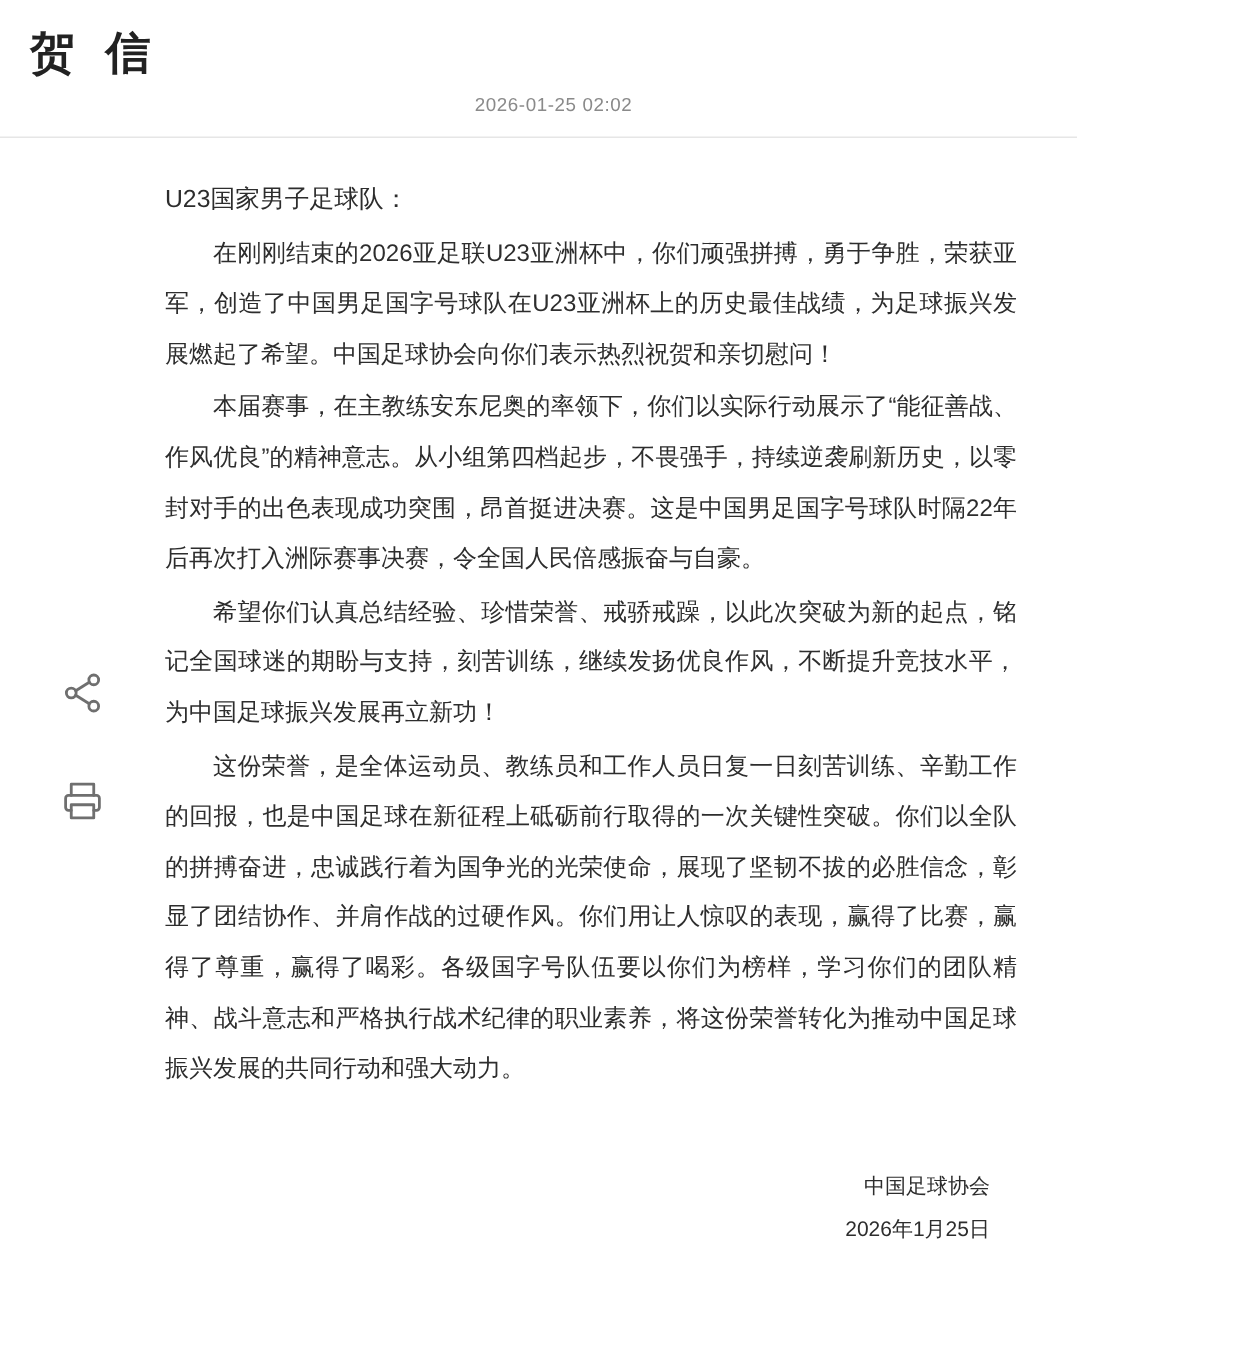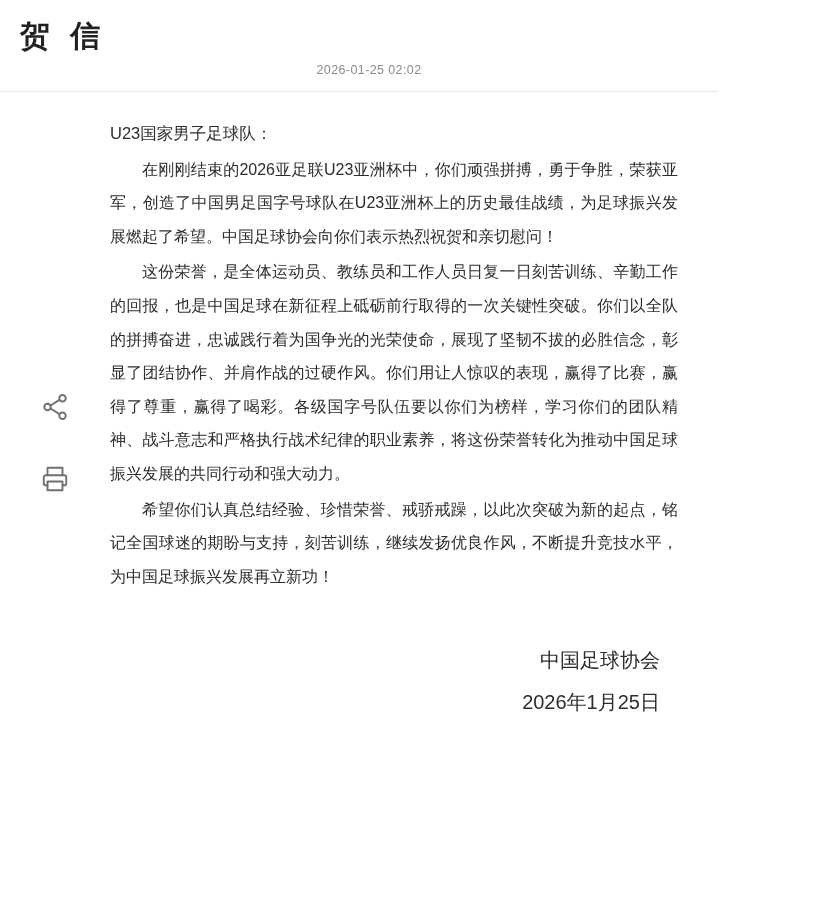--- a/index.html
+++ b/index.html
@@ -88,21 +88,21 @@
     text-indent: 2em;
     margin: 0 0 2px 0;
     text-align: justify;
   }
   .signature {
     margin-top: 46px;
     text-align: right;
     padding-right: 18px;
   }
   .sig-line {
-    font-size: 20px;
+    font-size: 14px;
     line-height: 2.1;
     color: #2d2d2d;
   }
 </style>
 </head>
 <body>
 
 <div class="page">
 
   <div class="header">
@@ -128,22 +128,23 @@
           <polyline points="6 9 6 3 18 3 18 9"></polyline>
           <path d="M6 17H4.5A1.5 1.5 0 0 1 3 15.5v-5A1.5 1.5 0 0 1 4.5 9h15A1.5 1.5 0 0 1 21 10.5v5a1.5 1.5 0 0 1-1.5 1.5H18"></path>
           <rect x="6" y="14" width="12" height="7"></rect>
         </svg>
       </div>
     </div>
 
     <div class="content">
       <p class="salutation">U23国家男子足球队：</p>
       <p class="para">在刚刚结束的2026亚足联U23亚洲杯中，你们顽强拼搏，勇于争胜，荣获亚军，创造了中国男足国字号球队在U23亚洲杯上的历史最佳战绩，为足球振兴发展燃起了希望。中国足球协会向你们表示热烈祝贺和亲切慰问！</p>
+      <p class="para">本届赛事，在主教练安东尼奥的率领下，你们以实际行动展示了“能征善战、作风优良”的精神意志。从小组第四档起步，不畏强手，持续逆袭刷新历史，以零封对手的出色表现成功突围，昂首挺进决赛。这是中国男足国字号球队时隔22年后再次打入洲际赛事决赛，令全国人民倍感振奋与自豪。</p>
+      <p class="para">希望你们认真总结经验、珍惜荣誉、戒骄戒躁，以此次突破为新的起点，铭记全国球迷的期盼与支持，刻苦训练，继续发扬优良作风，不断提升竞技水平，为中国足球振兴发展再立新功！</p>
       <p class="para">这份荣誉，是全体运动员、教练员和工作人员日复一日刻苦训练、辛勤工作的回报，也是中国足球在新征程上砥砺前行取得的一次关键性突破。你们以全队的拼搏奋进，忠诚践行着为国争光的光荣使命，展现了坚韧不拔的必胜信念，彰显了团结协作、并肩作战的过硬作风。你们用让人惊叹的表现，赢得了比赛，赢得了尊重，赢得了喝彩。各级国字号队伍要以你们为榜样，学习你们的团队精神、战斗意志和严格执行战术纪律的职业素养，将这份荣誉转化为推动中国足球振兴发展的共同行动和强大动力。</p>
-      <p class="para">希望你们认真总结经验、珍惜荣誉、戒骄戒躁，以此次突破为新的起点，铭记全国球迷的期盼与支持，刻苦训练，继续发扬优良作风，不断提升竞技水平，为中国足球振兴发展再立新功！</p>
 
       <div class="signature">
         <div class="sig-line">中国足球协会</div>
         <div class="sig-line">2026年1月25日</div>
       </div>
     </div>
 
   </div>
 </div>
 

